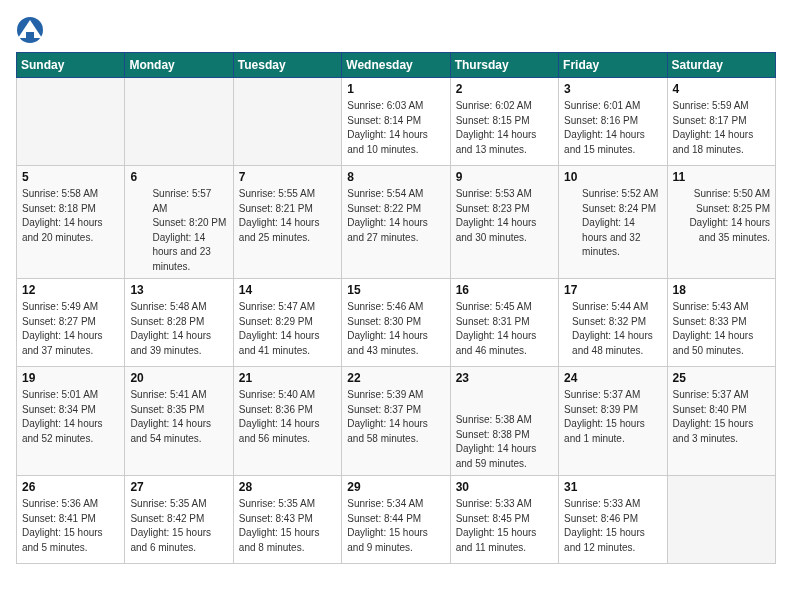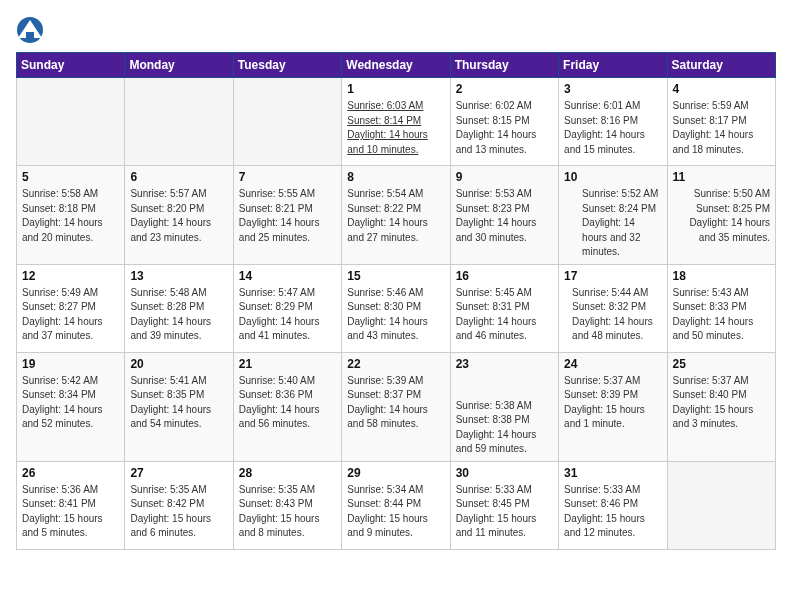--- a/index.html
+++ b/index.html
@@ -47,21 +47,21 @@
     .location {
       font-size: 14px;
       color: #444;
     }
     table {
       width: 100%;
       border-collapse: collapse;
       table-layout: fixed;
     }
     th {
-      background-color: #4c1d95;
+      background-color: #0f766e;
       color: #fff;
       font-size: 12px;
       font-weight: bold;
       padding: 5px 4px;
       text-align: left;
       border: 1px solid #1a4a8a;
     }
     td {
       border: 1px solid #ccc;
       vertical-align: top;
@@ -124,21 +124,21 @@
         <th>Saturday</th>
       </tr>
   </thead>
   <tbody id="calendar-body">
   <tr>
         <td class="empty"></td>
         <td class="empty"></td>
         <td class="empty"></td>
         <td>
           <div class="day-number">1</div>
-          <div class="day-detail" style="white-space: pre-line; text-decoration: underline;">Sunrise: 6:03 AM
+          <div class="day-detail" style="white-space: pre-line;">Sunrise: 6:03 AM
 Sunset: 8:14 PM
 Daylight: 14 hours and 10 minutes.</div>
         </td>
         <td>
           <div class="day-number">2</div>
           <div class="day-detail" style="white-space: pre-line;">Sunrise: 6:02 AM
 Sunset: 8:15 PM
 Daylight: 14 hours and 13 minutes.</div>
         </td>
         <td>
@@ -156,21 +156,21 @@
       </tr>
       <tr>
         <td>
           <div class="day-number">5</div>
           <div class="day-detail" style="white-space: pre-line;">Sunrise: 5:58 AM
 Sunset: 8:18 PM
 Daylight: 14 hours and 20 minutes.</div>
         </td>
         <td>
           <div class="day-number">6</div>
-          <div class="day-detail" style="white-space: pre-line;">Sunrise: 5:57 AM
+          <div class="day-detail" style="white-space: pre-line; margin-left: 22px;">Sunrise: 5:57 AM
 Sunset: 8:20 PM
 Daylight: 14 hours and 23 minutes.</div>
         </td>
         <td>
           <div class="day-number">7</div>
           <div class="day-detail" style="white-space: pre-line;">Sunrise: 5:55 AM
 Sunset: 8:21 PM
 Daylight: 14 hours and 25 minutes.</div>
         </td>
         <td>
@@ -238,21 +238,21 @@
         <td>
           <div class="day-number">18</div>
           <div class="day-detail" style="white-space: pre-line;">Sunrise: 5:43 AM
 Sunset: 8:33 PM
 Daylight: 14 hours and 50 minutes.</div>
         </td>
       </tr>
       <tr>
         <td>
           <div class="day-number">19</div>
-          <div class="day-detail" style="white-space: pre-line;">Sunrise: 5:42 AM
+          <div class="day-detail" style="white-space: pre-line;">Sunrise: 5:01 AM
 Sunset: 8:34 PM
 Daylight: 14 hours and 52 minutes.</div>
         </td>
         <td>
           <div class="day-number">20</div>
           <div class="day-detail" style="white-space: pre-line;">Sunrise: 5:41 AM
 Sunset: 8:35 PM
 Daylight: 14 hours and 54 minutes.</div>
         </td>
         <td>

